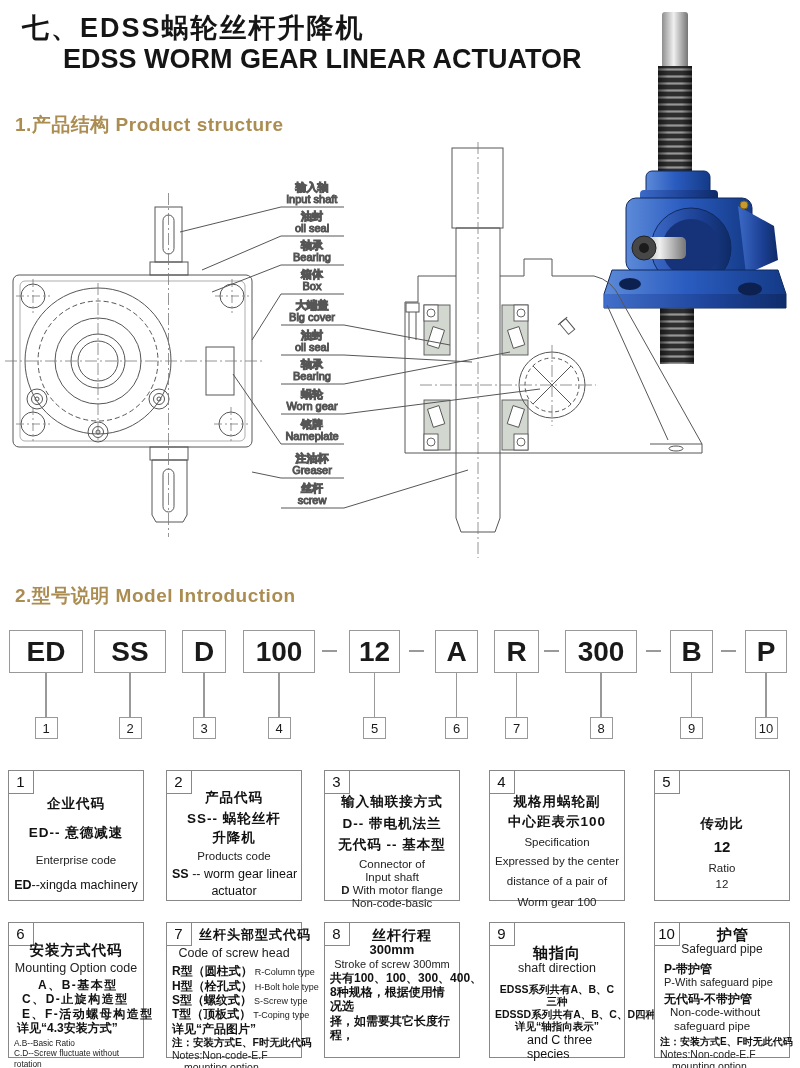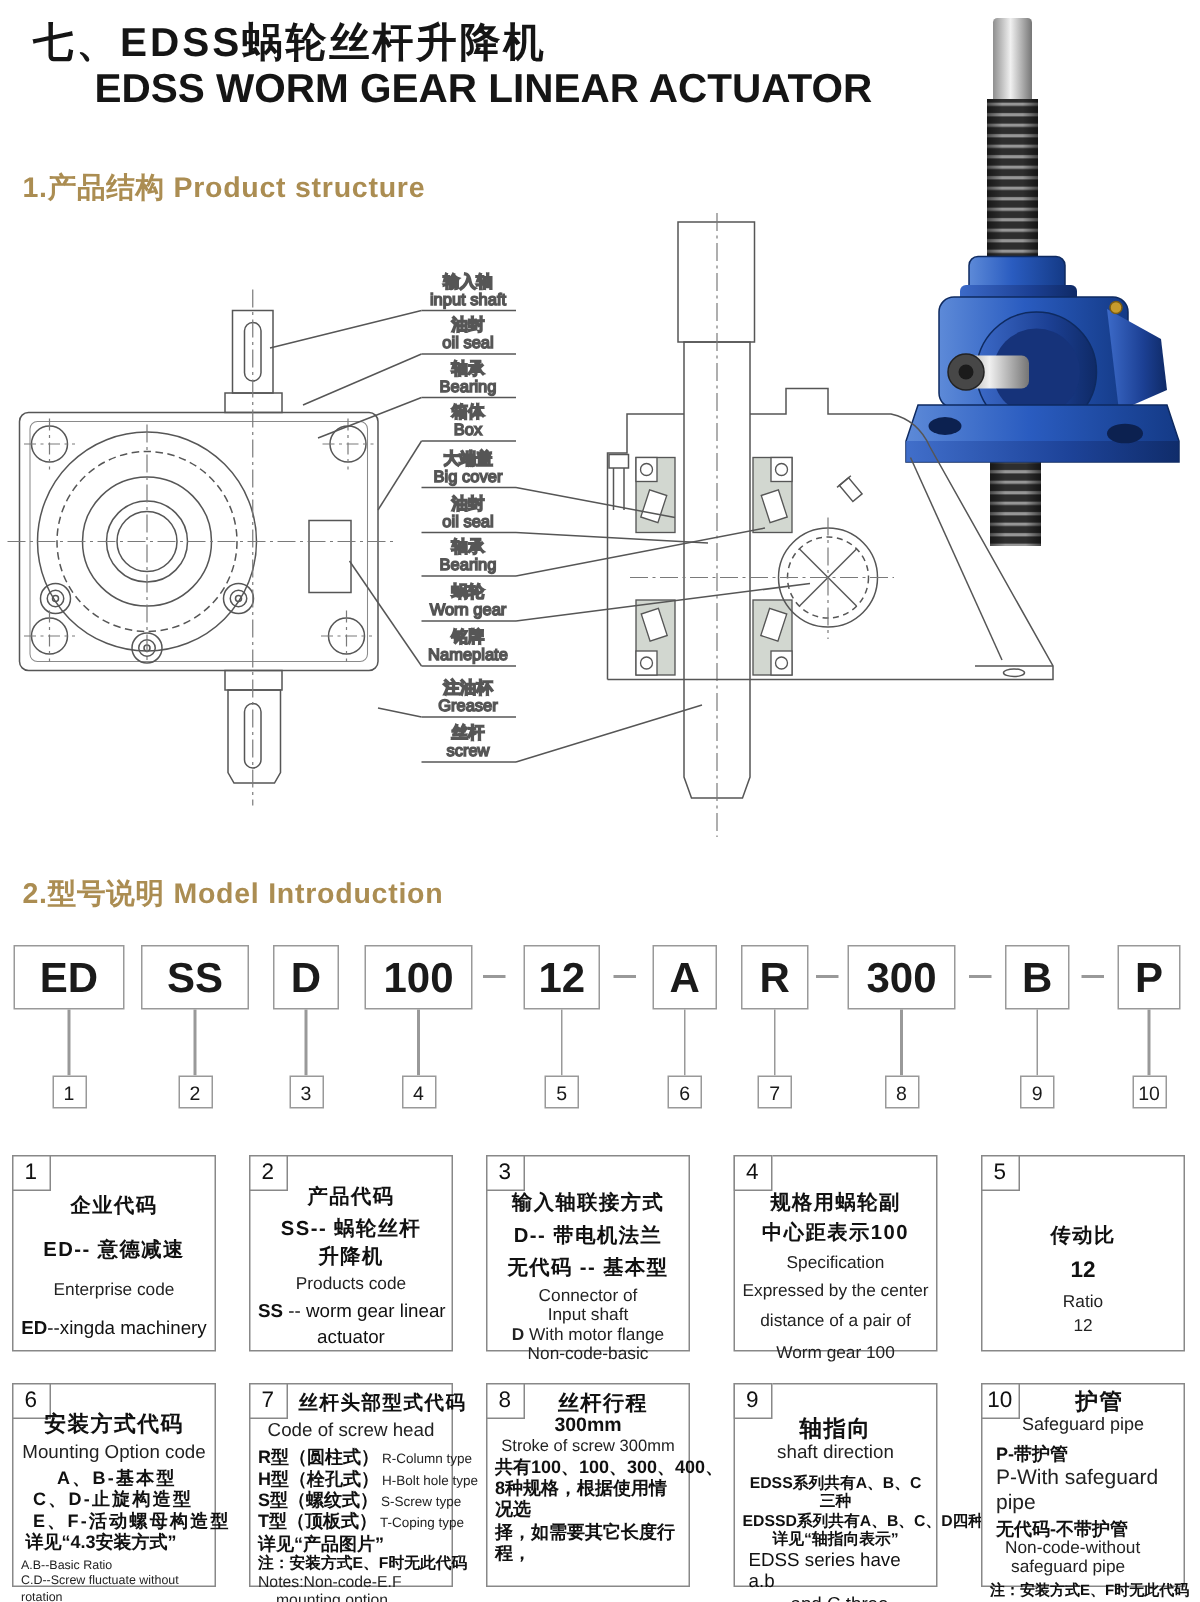--- a/index.html
+++ b/index.html
@@ -457,33 +457,32 @@
 </div>
 
 <div class="ibx r2" style="left:489px;">
   <div class="badge">9</div>
   <div class="ibody c">
     <div class="zh" style="margin-top:18px; font-size:15px;">轴指向</div>
     <div class="en" style="font-size:12.5px;">shaft direction</div>
     <div class="zhs" style="margin-top:7px; font-size:10.5px;">EDSS系列共有A、B、C三种</div>
     <div class="zhs" style="font-size:10.5px; white-space:nowrap;text-align:center;">EDSSD系列共有A、B、C、D四种</div>
     <div class="zhs" style="font-size:10.5px;">详见“轴指向表示”</div>
-    <div class="en2 l" style="margin-left:4px;">EDSS series have a.b</div>
     <div class="en2 l" style="margin-left:32px;">and C three species</div>
 
   </div>
 </div>
 
 <div class="ibx r2" style="left:654px;">
   <div class="badge">10</div>
   <div class="ibody">
     <div class="zh c" style="margin-left:22px; font-size:15px;">护管</div>
     <div class="en c" style="font-size:12px;">Safeguard pipe</div>
     <div class="zhs l" style="margin-top:5px; margin-left:4px;">P-带护管</div>
-    <div class="en l" style="margin-left:4px; font-size:14px;">P-With safeguard pipe</div>
+    <div class="en l" style="margin-left:4px; font-size:11px;">P-With safeguard pipe</div>
     <div class="zhs l" style="margin-top:3px; margin-left:4px;">无代码-不带护管</div>
     <div class="en l" style="margin-left:10px; font-size:11.5px;">Non-code-without</div>
     <div class="en l" style="margin-left:14px; font-size:11.5px;">safeguard pipe</div>
     <div class="zhs l" style="margin-top:3px; font-size:10px; white-space:nowrap;">注：安装方式E、F时无此代码</div>
     <div class="en l" style="font-size:10.5px;">Notes:Non-code-E.F</div>
     <div class="en l" style="font-size:10.5px; margin-left:12px;">mounting option</div>
   </div>
 </div>
 
 </body></html>

